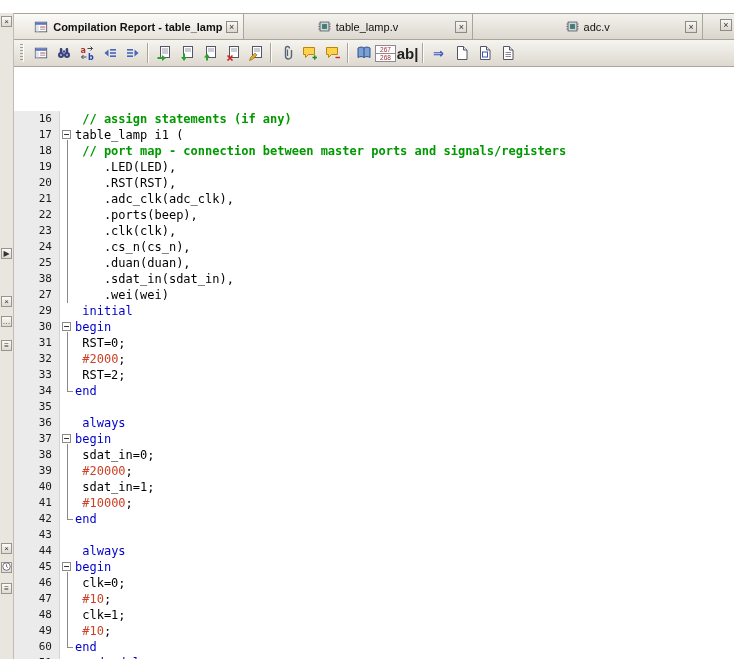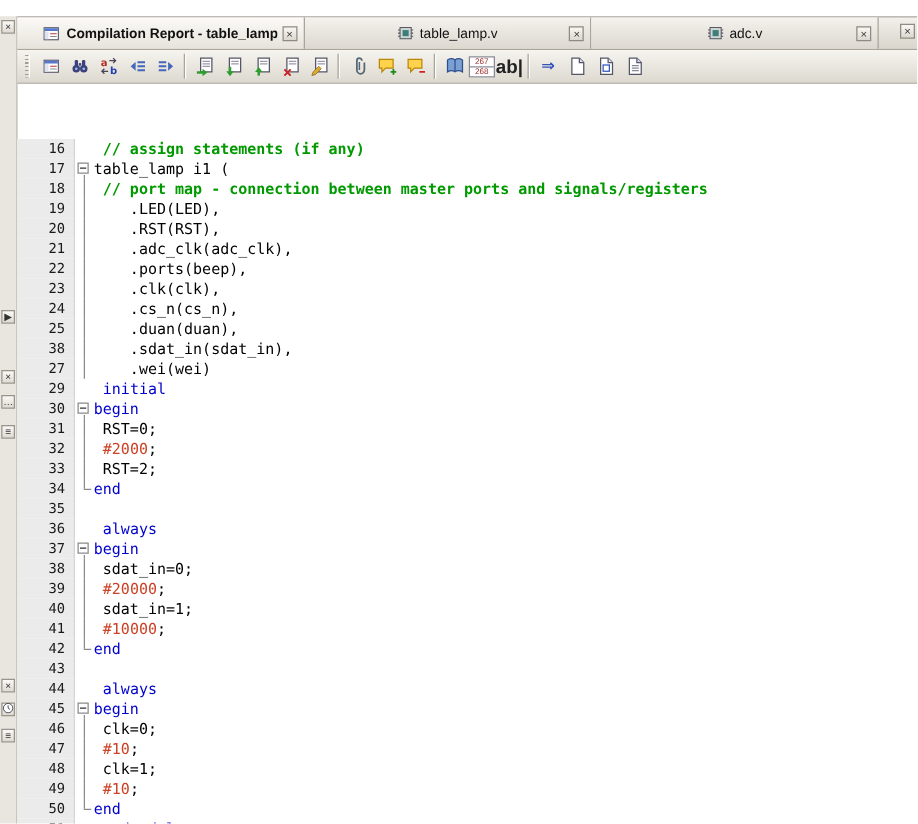--- a/index.html
+++ b/index.html
@@ -343,17 +343,17 @@
       <div class="row"><div class="ln">40</div><div class="fold fold-mid"></div><div class="code"><span class="tok-plain"> sdat_in=1;</span></div></div>
       <div class="row"><div class="ln">41</div><div class="fold fold-mid"></div><div class="code"><span class="tok-plain"> </span><span class="tok-number">#10000</span><span class="tok-plain">;</span></div></div>
       <div class="row"><div class="ln">42</div><div class="fold fold-end"></div><div class="code"><span class="tok-keyword">end</span></div></div>
       <div class="row"><div class="ln">43</div><div class="fold fold-none"></div><div class="code"></div></div>
       <div class="row"><div class="ln">44</div><div class="fold fold-none"></div><div class="code"><span class="tok-plain"> </span><span class="tok-keyword">always</span></div></div>
       <div class="row"><div class="ln">45</div><div class="fold fold-start"><span class="fbox"></span></div><div class="code"><span class="tok-keyword">begin</span></div></div>
       <div class="row"><div class="ln">46</div><div class="fold fold-mid"></div><div class="code"><span class="tok-plain"> clk=0;</span></div></div>
       <div class="row"><div class="ln">47</div><div class="fold fold-mid"></div><div class="code"><span class="tok-plain"> </span><span class="tok-number">#10</span><span class="tok-plain">;</span></div></div>
       <div class="row"><div class="ln">48</div><div class="fold fold-mid"></div><div class="code"><span class="tok-plain"> clk=1;</span></div></div>
       <div class="row"><div class="ln">49</div><div class="fold fold-mid"></div><div class="code"><span class="tok-plain"> </span><span class="tok-number">#10</span><span class="tok-plain">;</span></div></div>
-      <div class="row"><div class="ln">50</div><div class="fold fold-end"></div><div class="code"><span class="tok-keyword">end</span></div></div>
+      <div class="row"><div class="ln">60</div><div class="fold fold-end"></div><div class="code"><span class="tok-keyword">end</span></div></div>
       <div class="row"><div class="ln">51</div><div class="fold fold-none"></div><div class="code"><span class="tok-plain"> </span><span class="tok-keyword">endmodule</span></div></div>
       <div class="row"><div class="ln">52</div><div class="fold fold-none"></div><div class="code"></div></div>
     </div>
 </div>
 
 </body></html>

